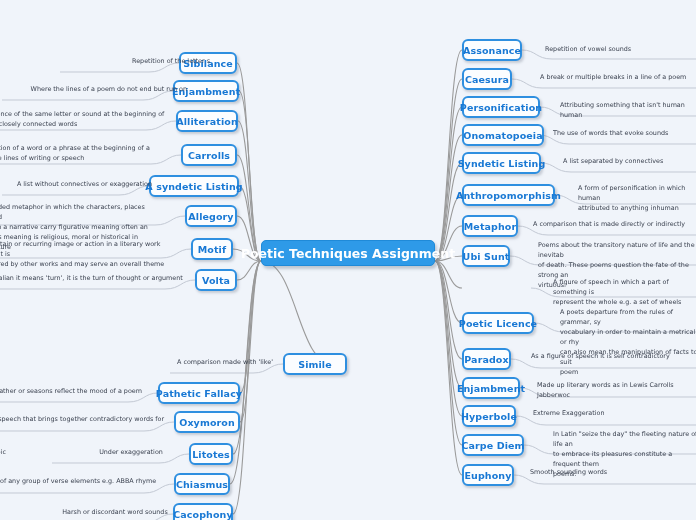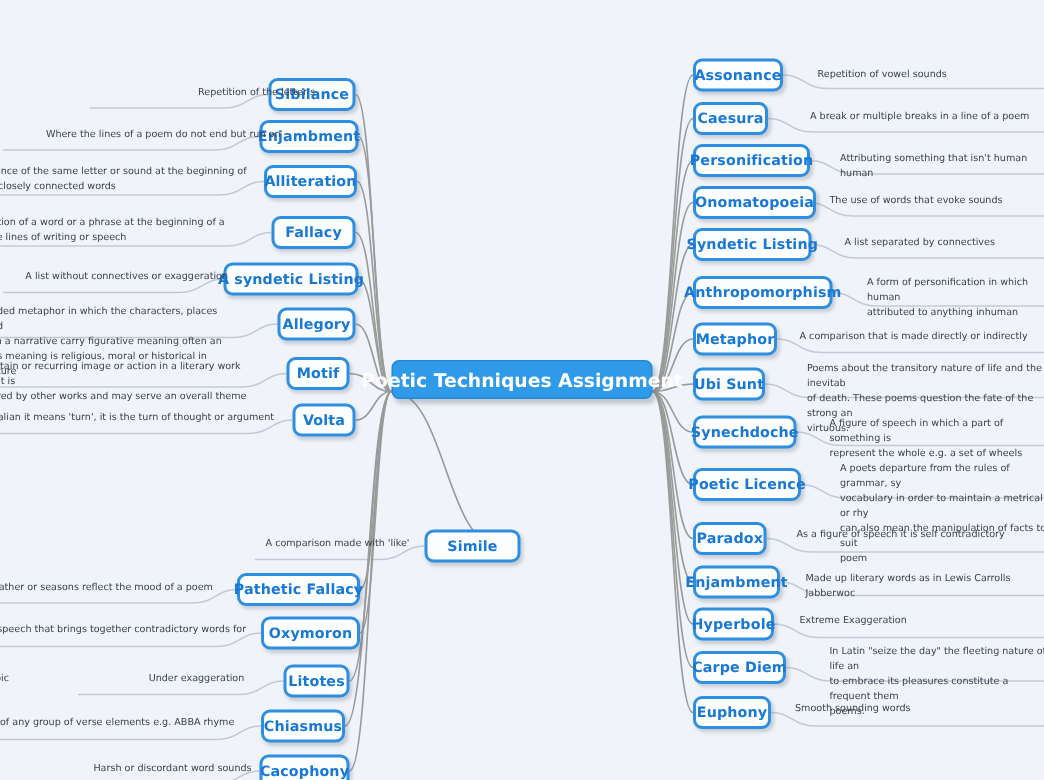--- a/index.html
+++ b/index.html
@@ -116,21 +116,21 @@
       <path d="M514,475 C528,475 528,484 544,484 L698,484" class="desc"></path>
     </svg>
   <div class="center-node" id="center" style="left:261px;top:240px;width:174px;height:26px;">Poetic Techniques Assignment</div>
 <div class="node" style="left: 179px; top: 52px; width: 58px; height: 22px;">Sibilance</div>
     <div class="desc r" style="left: 60px; top: 57px; width: 150px; text-align: right;">Repetition of the letter s</div>
     <div class="node" style="left: 173px; top: 80px; width: 66px; height: 22px;">Enjambment</div>
     <div class="desc r" style="left: 2px; top: 85px; width: 185px; text-align: right;">Where the lines of a poem do not end but run on</div>
     <div class="node" style="left: 176px; top: 110px; width: 62px; height: 22px;">Alliteration</div>
     <div class="desc l" style="left: -6px; top: 110px; width: 180px;">rence of the same letter or sound at the beginning of
 r closely connected words</div>
-    <div class="node" style="left: 181px; top: 144px; width: 56px; height: 22px;">Fallacy</div>
+    <div class="node" style="left: 181px; top: 144px; width: 56px; height: 22px;">Carrolls</div>
     <div class="desc l" style="left: -6px; top: 144px; width: 175px;">tition of a word or a phrase at the beginning of a
 ve lines of writing or speech</div>
     <div class="node" style="left: 149px; top: 175px; width: 90px; height: 22px;">A syndetic Listing</div>
     <div class="desc r" style="left: 2px; top: 180px; width: 150px; text-align: right;">A list without connectives or exaggeration</div>
     <div class="node" style="left: 185px; top: 205px; width: 52px; height: 22px;">Allegory</div>
     <div class="desc l" style="left: -10px; top: 203px; width: 166px;">ended metaphor in which the characters, places and
 s in a narrative carry figurative meaning often an
 ry's meaning is religious, moral or historical in nature</div>
     <div class="node" style="left: 191px; top: 238px; width: 42px; height: 22px;">Motif</div>
     <div class="desc l" style="left: -10px; top: 240px; width: 185px;">certain or recurring image or action in a literary work that is
@@ -162,21 +162,20 @@
     <div class="desc l" style="left: 563px; top: 157px; width: 135px;">A list separated by connectives</div>
     <div class="node" style="left: 462px; top: 184px; width: 93px; height: 22px;">Anthropomorphism</div>
     <div class="desc l" style="left: 578px; top: 184px; width: 120px;">A form of personification in which human
 attributed to anything inhuman</div>
     <div class="node" style="left: 462px; top: 215px; width: 56px; height: 22px;">Metaphor</div>
     <div class="desc l" style="left: 533px; top: 220px; width: 165px;">A comparison that is made directly or indirectly</div>
     <div class="node" style="left: 462px; top: 245px; width: 48px; height: 22px;">Ubi Sunt</div>
     <div class="desc l" style="left: 538px; top: 241px; width: 160px;">Poems about the transitory nature of life and the inevitab
 of death. These poems question the fate of the strong an
 virtuous.</div>
-    <div class="node" style="left: 462px; top: 277px; width: 69px; height: 22px;">Synechdoche</div>
     <div class="desc l" style="left: 553px; top: 278px; width: 145px;">A figure of speech in which a part of something is
 represent the whole e.g. a set of wheels</div>
     <div class="node" style="left: 462px; top: 312px; width: 72px; height: 22px;">Poetic Licence</div>
     <div class="desc l" style="left: 560px; top: 308px; width: 138px;">A poets departure from the rules of grammar, sy
 vocabulary in order to maintain a metrical or rhy
 can also mean the manipulation of facts to suit
 poem</div>
     <div class="node" style="left: 462px; top: 348px; width: 49px; height: 22px;">Paradox</div>
     <div class="desc l" style="left: 531px; top: 352px; width: 165px;">As a figure of speech it is self contradictory</div>
     <div class="node" style="left: 462px; top: 377px; width: 58px; height: 22px;">Enjambment</div>

